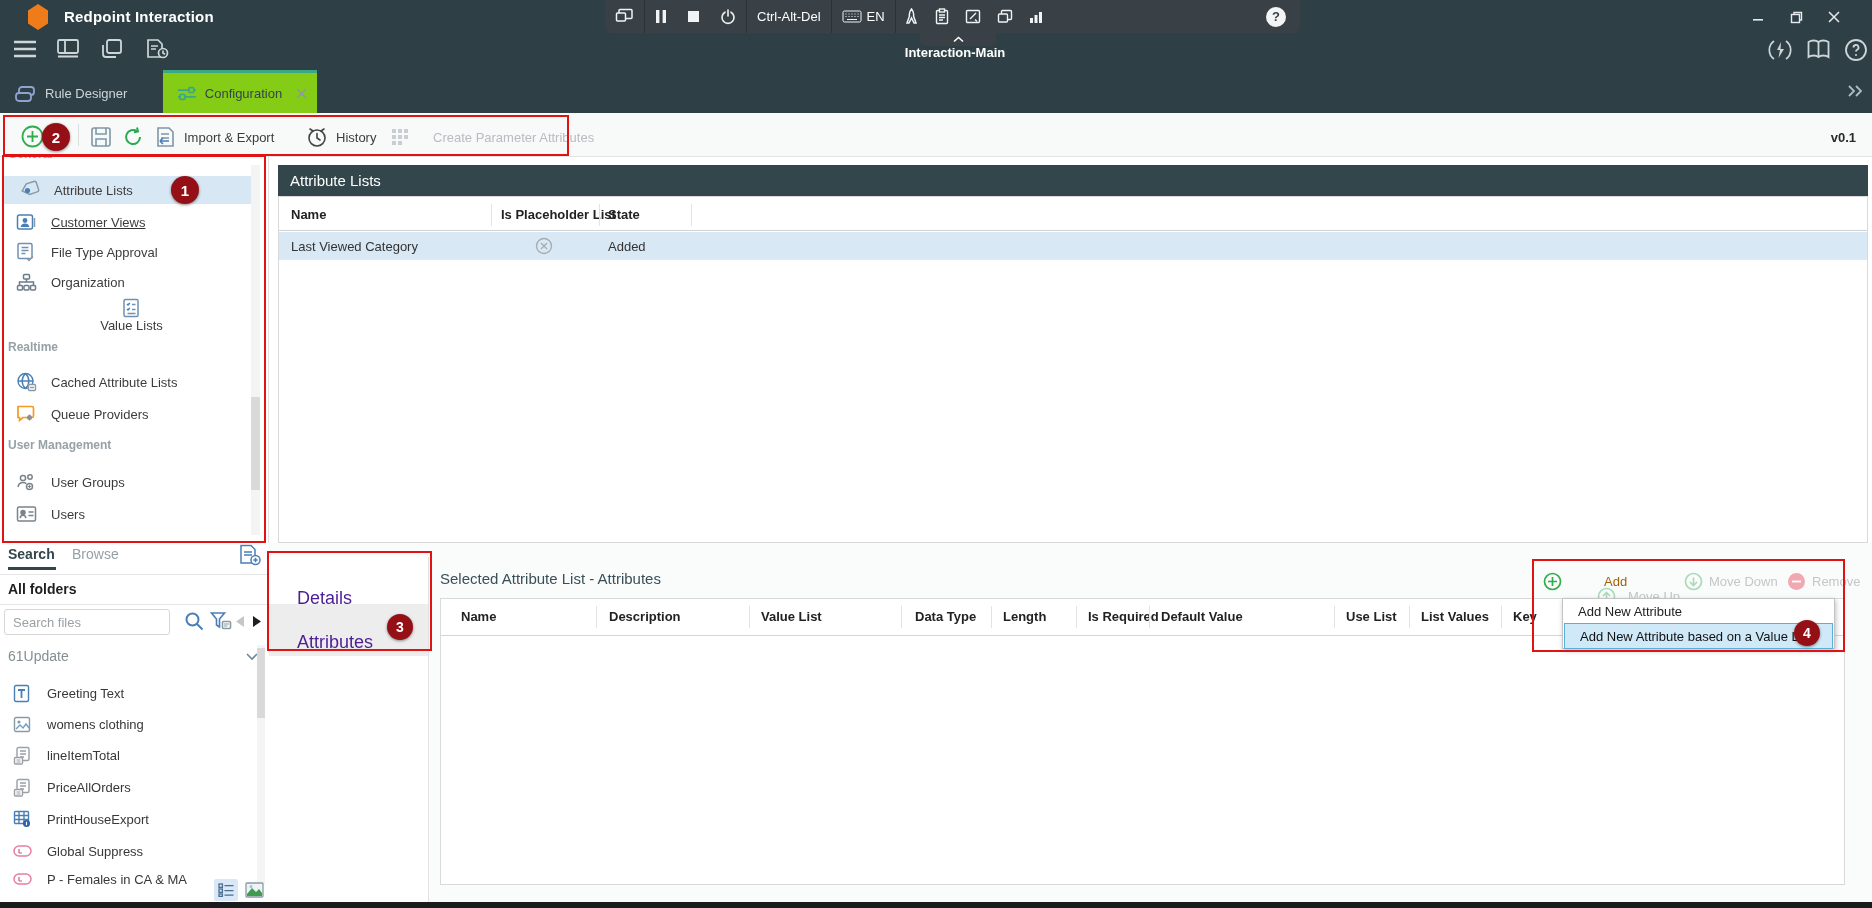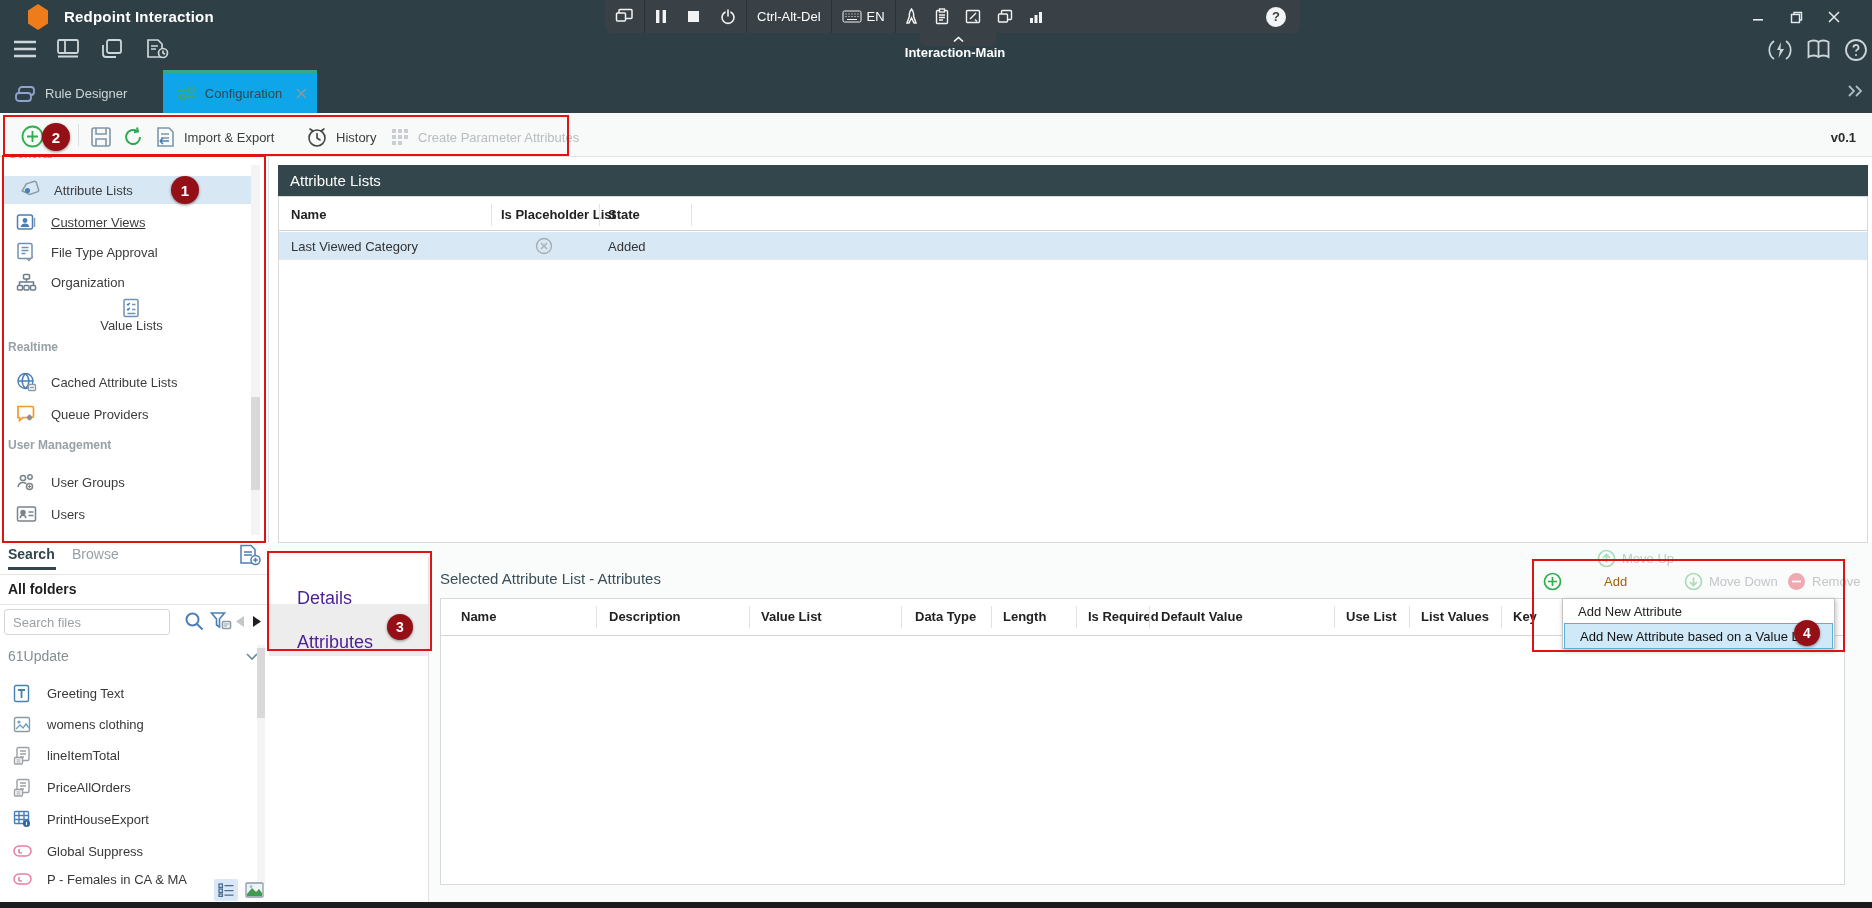--- a/index.html
+++ b/index.html
@@ -21,21 +21,21 @@
   .rb-text { font-size:13px; color:#fff; white-space:nowrap; }
   .help-circle { width:20px; height:20px; border-radius:50%; background:#f2f4f5; color:#3a4146; font-weight:bold; font-size:13px; display:flex; align-items:center; justify-content:center; }
 
   .session-tab { background:#3a4146; border-radius:0 0 5px 5px; display:flex; align-items:center; justify-content:center; }
   .session-name { color:#fff; font-size:13px; font-weight:bold; text-align:center; }
 
   .chrome-ic { color:#cdd6d9; }
 
   
   .tab-inactive { display:flex; align-items:center; gap:9px; color:#ccd6d9; font-size:13px; }
-  .tab-active { background:#0ea5e9; border-top:3px solid #3aa786; display:flex; align-items:center; gap:8px; font-size:13px; color:#35454c; padding:0 10px 0 14px; }
+  .tab-active { background:#84cc16; border-top:3px solid #3aa786; display:flex; align-items:center; gap:8px; font-size:13px; color:#35454c; padding:0 10px 0 14px; }
 
   
   .toolbar { left:0; top:113px; width:1872px; height:44px; background:#f8f9f9; border-bottom:1px solid #e2e4e5; }
   .tb-label { font-size:13px; color:#3d3d3d; }
   .tb-label-disabled { font-size:13px; color:#b7bdc1; }
   .v-sep { width:1px; height:22px; background:#dcdfe0; }
   .version { font-size:13px; font-weight:bold; color:#2b2b2b; }
 
   
   .nav-panel { left:0; top:157px; width:268px; height:386px; background:#fff; overflow:hidden; }
@@ -290,21 +290,21 @@
     </svg>
   <span class="tb-label">Import &amp; Export</span>
 </div>
 <div class="abs flex" style="left:306px;top:123px;height:28px;gap:8px;">
   <svg width="22" height="22" viewBox="0 0 22 22" fill="none" stroke="#444" stroke-width="1.6">
       <circle cx="11" cy="12" r="8"></circle>
       <path d="M11 7.5V12l3 2M4 3l3 2M18 3l-3 2" stroke-linecap="round"></path>
     </svg>
   <span class="tb-label">History</span>
 </div>
-<div class="abs flex" style="left:390px;top:123px;height:28px;gap:8px;">
+<div class="abs flex" style="left:390px;top:123px;height:28px;gap:23px;">
   <svg width="20" height="20" viewBox="0 0 20 20" fill="#c9ced2">
       <rect x="2" y="2" width="4" height="4"></rect>
       <rect x="8" y="2" width="4" height="4"></rect>
       <rect x="14" y="2" width="4" height="4"></rect>
       <rect x="2" y="8" width="4" height="4"></rect>
       <rect x="8" y="8" width="4" height="4"></rect>
       <rect x="14" y="8" width="4" height="4"></rect>
       <rect x="2" y="14" width="4" height="4"></rect>
       <rect x="8" y="14" width="4" height="4"></rect>
     </svg>
@@ -600,21 +600,21 @@
 
 <div class="abs section-title" style="left:440px;top:570px;">Selected Attribute List - Attributes</div>
 
 <div class="abs flex" style="left:1543px;top:569px;height:24px;gap:6px;">
   <svg width="19" height="19" viewBox="0 0 19 19" fill="none" stroke="#2eaf4b" stroke-width="1.7">
       <circle cx="9.5" cy="9.5" r="8"></circle>
       <path d="M9.5 5v9M5 9.5h9"></path>
     </svg>
   <span class="action-lbl">Add</span>
 </div>
-<div class="abs flex" style="left:1597px;top:546px;height:24px;gap:6px;">
+<div class="abs flex" style="left:1597px;top:584px;height:24px;gap:12px;">
   <svg width="19" height="19" viewBox="0 0 19 19" fill="none" stroke="#aadbb8" stroke-width="1.7">
       <circle cx="9.5" cy="9.5" r="8"></circle>
       <path d="M9.5 13.5v-8M6 9l3.5-3.5L13 9"></path>
     </svg>
   <span class="action-lbl-dis">Move Up</span>
 </div>
 <div class="abs flex" style="left:1684px;top:569px;height:24px;gap:6px;">
   <svg width="19" height="19" viewBox="0 0 19 19" fill="none" stroke="#aadbb8" stroke-width="1.7">
       <circle cx="9.5" cy="9.5" r="8"></circle>
       <path d="M9.5 5.5v8M6 10l3.5 3.5L13 10"></path>

